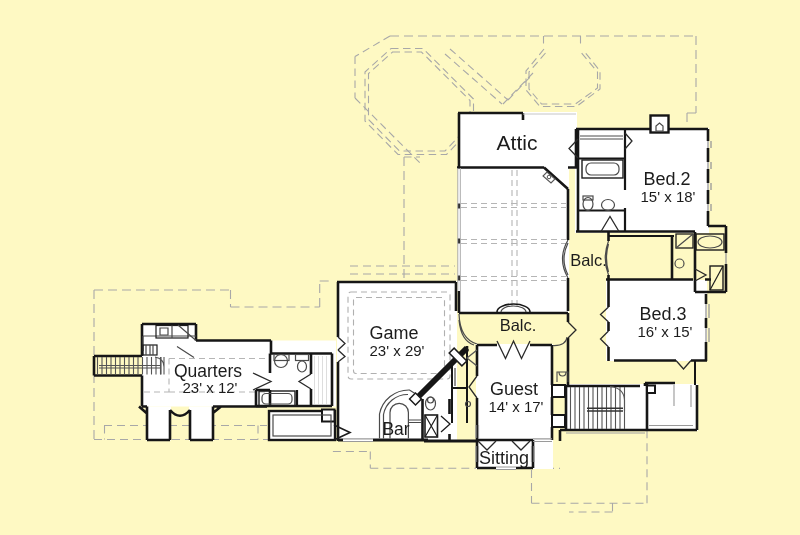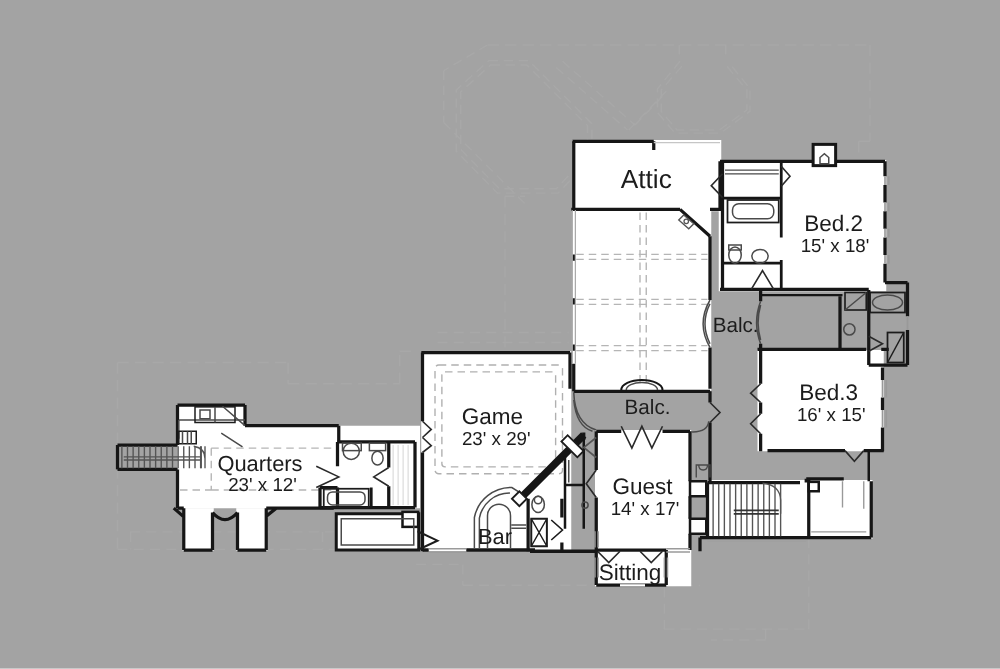--- a/index.html
+++ b/index.html
@@ -1,16 +1,16 @@
 <!DOCTYPE html>
 <html><head>
 <meta charset="utf-8">
 <style>
 html,body{margin:0;padding:0;background:#ffffff;}
-#plan{width:800px;height:535px;position:relative;background:#a3a3a3;}
+#plan{width:800px;height:535px;position:relative;background:#fef9c3;}
 text{font-family:"Liberation Sans",sans-serif;fill:#1c1c1c;}
 </style>
 </head>
 <body>
 
 <div id="plan">
 <svg width="800" height="535" viewBox="0 0 800 535" xmlns="http://www.w3.org/2000/svg" fill="none" stroke-linecap="butt">
 <g stroke="#a8a8a8" stroke-width="1.1" fill="none">
 
 <path d="M390,36 H696 M696,36 V113 M696,113 H687 M687,113 V127" stroke-dasharray="9,5"></path>

